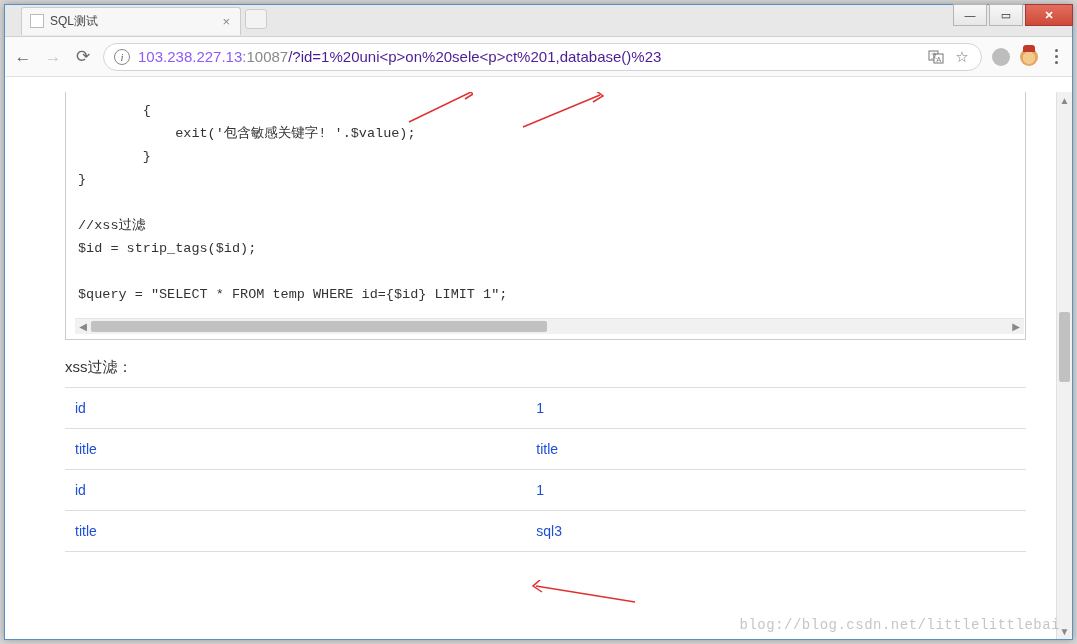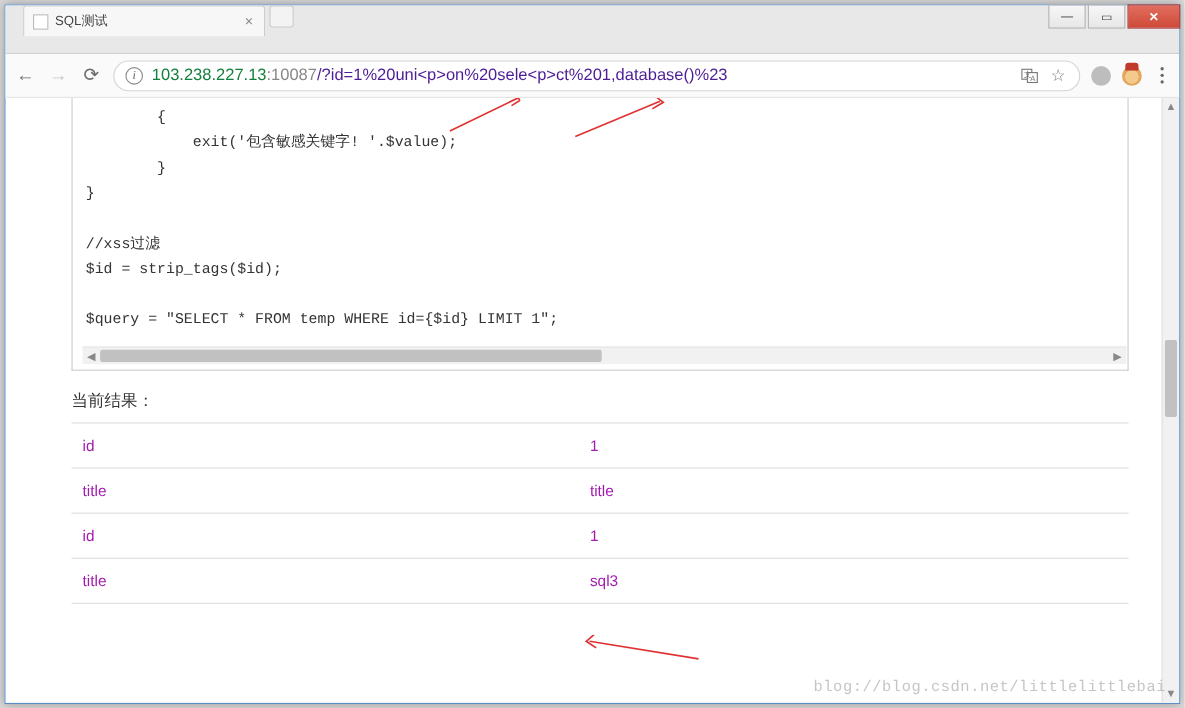--- a/index.html
+++ b/index.html
@@ -39,24 +39,24 @@
     }
     .win-btn.close {
       width: 48px;
       background: linear-gradient(#e26e5e,#cf4a38);
       border-color:#a33;
       color:#fff;
       font-weight:bold;
     }
     
     .tabstrip {
-      height: 44px;
+      height: 32px;
       background: #e8e8e8;
       display:flex;
-      align-items:flex-start;
+      align-items:center;
       padding-left: 16px;
       border-bottom: 1px solid #d0d0d0;
       position: relative;
     }
     .tab {
       background:#f7f7f7;
       border:1px solid #ccc;
       border-bottom:none;
       border-radius: 3px 3px 0 0;
       height: 28px;
@@ -112,21 +112,21 @@
       background:#fff;
       font-size:15px;
       color:#222;
     }
     .omnibox .info-ic {
       width:16px;height:16px;border:1px solid #888;border-radius:50%;
       display:flex;align-items:center;justify-content:center;
       font-size:11px;color:#666;font-family:serif;font-style:italic;
     }
     .omnibox .url-text { flex:1; white-space:nowrap; overflow:hidden; font-family: Arial, sans-serif;}
-    .omnibox .url-text .host { color:#15803d; }
+    .omnibox .url-text .host { color:#8b5cf6; }
     .omnibox .url-text .port { color:#888; }
     .omnibox .url-text .rest { color:#4c1d95; }
     .omnibox .translate, .omnibox .star {
       width:18px;height:18px;color:#777;font-size:15px;display:flex;align-items:center;justify-content:center;
     }
     .ext-icons { display:flex; gap:10px; align-items:center;}
     .ext-circle {
       width:18px;height:18px;border-radius:50%;background:#bdbdbd;
     }
     .ext-hat {
@@ -135,20 +135,21 @@
       position:relative;
     }
     .ext-hat::after{content:"";position:absolute;top:-3px;left:3px;width:12px;height:7px;background:#c0392b;border-radius:3px 3px 0 0;}
     .menu-dots { width:16px; display:flex;flex-direction:column;gap:3px;align-items:center;}
     .menu-dots span{width:3px;height:3px;background:#666;border-radius:50%;}
     
     .viewport {
       flex:1;
       position:relative;
       overflow:hidden;
+      margin-top:15px;
     }
     .page-scroll {
       position:absolute;
       top:0;left:0;right:16px;bottom:0;
       overflow:hidden;
       padding: 0 30px 30px 60px;
     }
     .vscrollbar{
       position:absolute;right:0;top:0;bottom:0;width:16px;background:#f1f1f1;
       border-left:1px solid #e0e0e0;
@@ -191,21 +192,21 @@
     .result-heading{
       margin:18px 0 10px 0;
       font-size:15px;
       color:#333;
     }
     
     table.result{
       width:100%;
       border-collapse:collapse;
       font-size:14px;
-      color:#a21caf;
+      color:#1d4ed8;
     }
     table.result td{
       border-top:1px solid #ddd;
       padding:12px 10px;
     }
     table.result tr:last-child td{ border-bottom:1px solid #ddd;}
     table.result td:first-child{width:48%;}
     
     .arrow{
       position:absolute;
@@ -294,21 +295,21 @@
 <span>$id = strip_tags($id);</span>
 <span></span>
 <span>$query = "SELECT * FROM temp WHERE id={$id} LIMIT 1";</span></pre>
         <div class="hscrollbar">
           <div class="hscroll-arrow left">◀</div>
           <div class="hscroll-thumb"></div>
           <div class="hscroll-arrow right">▶</div>
         </div>
       </div>
 
-      <div class="result-heading">当前结果：</div>
+      <div class="result-heading">xss过滤：</div>
 
       <table class="result">
         <tbody>
             <tr>
           <td>id</td>
           <td>1</td>
         </tr>
         <tr>
           <td>title</td>
           <td>title</td>

